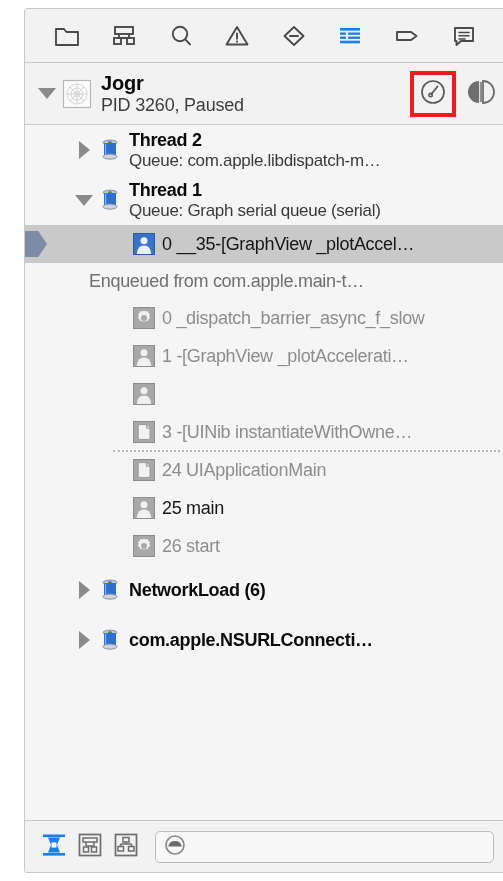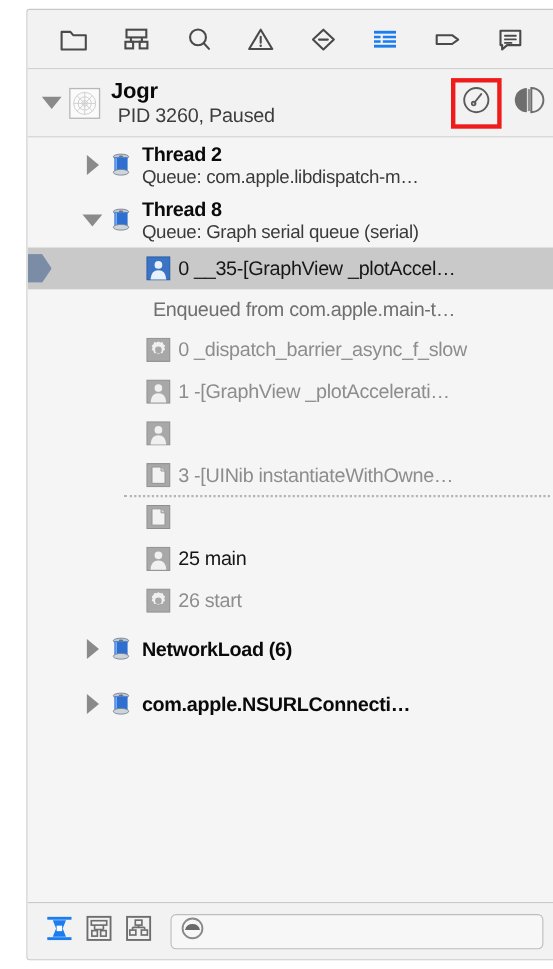--- a/index.html
+++ b/index.html
@@ -101,21 +101,20 @@
   .proc-name {
     font-size: 20px;
     font-weight: bold;
     color: #0a0a0a;
     letter-spacing: -0.2px;
   }
   .proc-sub {
     font-size: 18px;
     color: #3d3d3d;
     letter-spacing: -0.2px;
-    margin-left: 6px;
   }
   .hdr-actions {
     display: flex;
     align-items: center;
     gap: 8px;
     flex: 0 0 auto;
   }
   .gauge-wrap {
     border: 4px solid #ef1c1c;
     padding: 2px;
@@ -216,21 +215,21 @@
     white-space: nowrap;
     overflow: hidden;
     letter-spacing: -0.3px;
   }
   .frame-label.dim {
     color: #8d8d8d;
   }
   .note-label {
     font-size: 18px;
     color: #6f6f6f;
-    margin-left: 104px;
+    margin-left: 54px;
     white-space: nowrap;
     letter-spacing: -0.3px;
   }
 
   
   .bottom-bar {
     height: 52px;
     min-height: 52px;
     background: #f2f2f2;
     border-top: 1px solid #c9c9c9;
@@ -432,21 +431,21 @@
         <span class="spool">
           <svg width="26" height="26" viewBox="0 0 26 26">
             <ellipse cx="13" cy="5.5" rx="7" ry="2.4" fill="#bfc6cf" stroke="#7a8390" stroke-width="0.8"></ellipse>
             <path d="M7 6 Q7 13 7 19 L19 19 Q19 13 19 6 Z" fill="#2f6fd0"></path>
             <path d="M8.6 6.6 Q8.6 13 8.6 18.4" stroke="#7fb2ff" stroke-width="1.3" fill="none"></path>
             <ellipse cx="13" cy="19.6" rx="7" ry="2.6" fill="#cdd4dc" stroke="#7a8390" stroke-width="0.8"></ellipse>
             <ellipse cx="13" cy="5.2" rx="2" ry="0.9" fill="#6b727c"></ellipse>
           </svg>
         </span>
         <div class="thread-text">
-          <div class="thread-title">Thread 8</div>
+          <div class="thread-title">Thread 1</div>
           <div class="thread-queue">Queue: Graph serial queue (serial)</div>
         </div>
       </div>
 
       <div class="row frame selected">
         <div class="pc-marker"></div>
         <span class="frame-icon">
           <svg width="22" height="22" viewBox="0 0 22 22">
             <rect x="0.5" y="0.5" width="21" height="21" fill="#3b74c4" stroke="#2a5ca3" stroke-width="1"></rect>
             <circle cx="11" cy="7.8" r="3.5" fill="#e9f1fb"></circle>
@@ -507,20 +506,21 @@
 
       <div class="row frame">
         <div class="sep-dotted"></div>
         <span class="frame-icon">
           <svg width="22" height="22" viewBox="0 0 22 22">
             <rect x="0.5" y="0.5" width="21" height="21" fill="#a8a8a8" stroke="#8e8e8e" stroke-width="1"></rect>
             <path d="M5.2 3.6 H13.4 L17 7.2 V18.4 H5.2 Z" fill="#f2f2f2" stroke="#8e8e8e" stroke-width="0.8"></path>
             <path d="M13.4 3.6 V7.2 H17" fill="#d6d6d6" stroke="#8e8e8e" stroke-width="0.8"></path>
           </svg>
         </span>
+        <div class="frame-label dim">24 UIApplicationMain</div>
       </div>
 
       <div class="row frame">
         <span class="frame-icon">
           <svg width="22" height="22" viewBox="0 0 22 22">
             <rect x="0.5" y="0.5" width="21" height="21" fill="#a8a8a8" stroke="#8e8e8e" stroke-width="1"></rect>
             <circle cx="11" cy="7.8" r="3.5" fill="#f0f0f0"></circle>
             <path d="M3.8 21 Q4.4 12.6 11 12.6 Q17.6 12.6 18.2 21 Z" fill="#f0f0f0"></path>
           </svg>
         </span>

